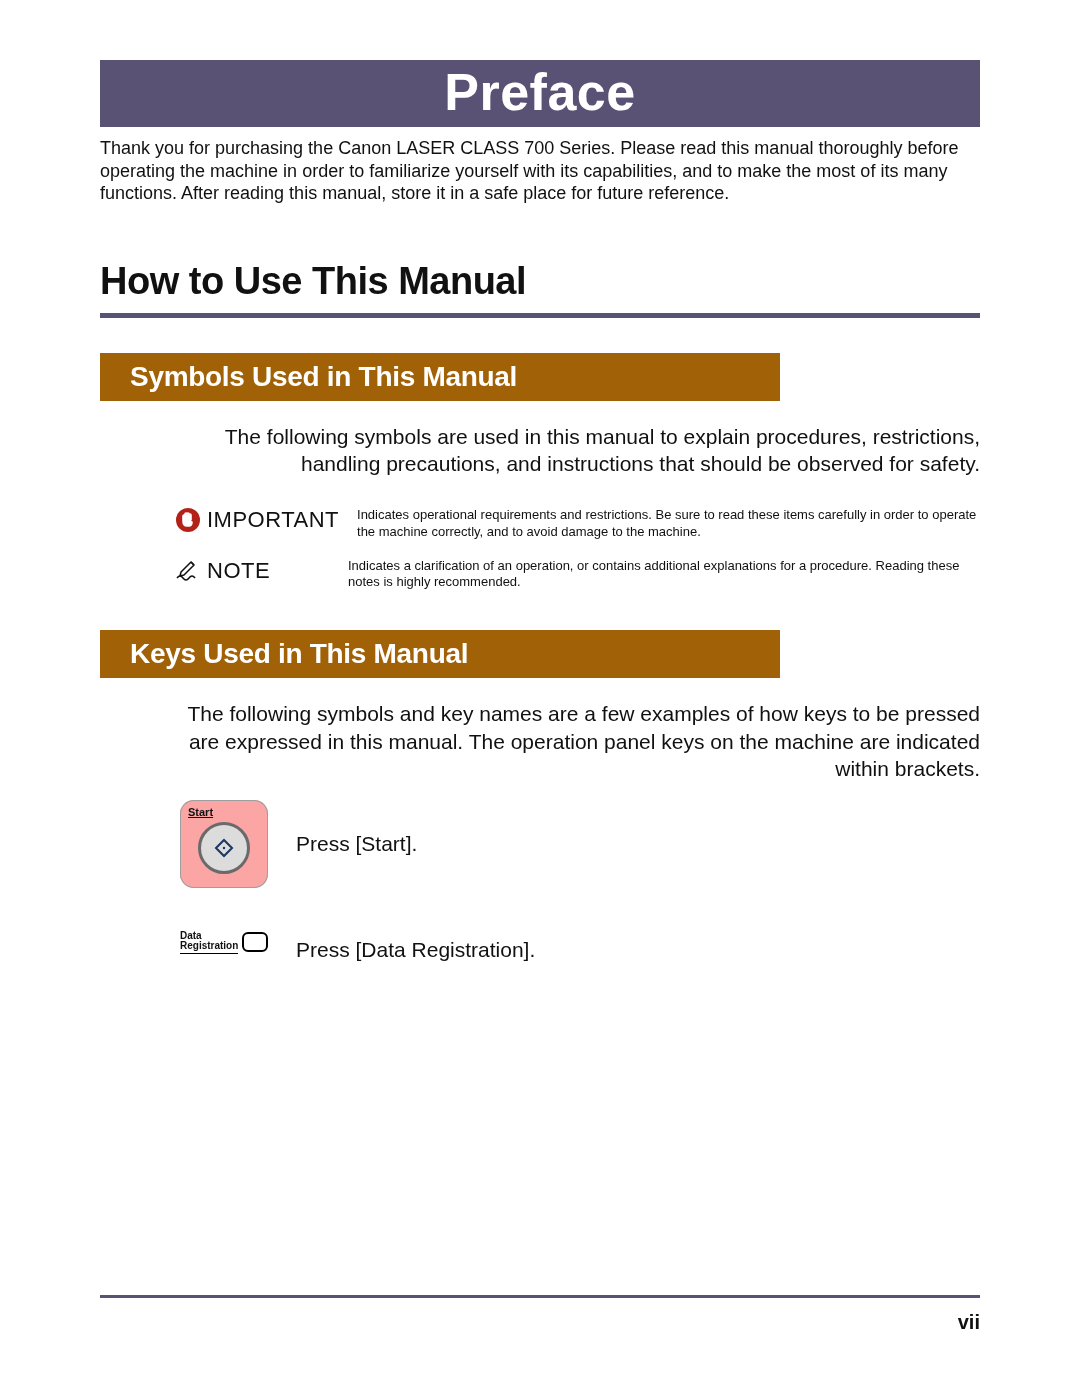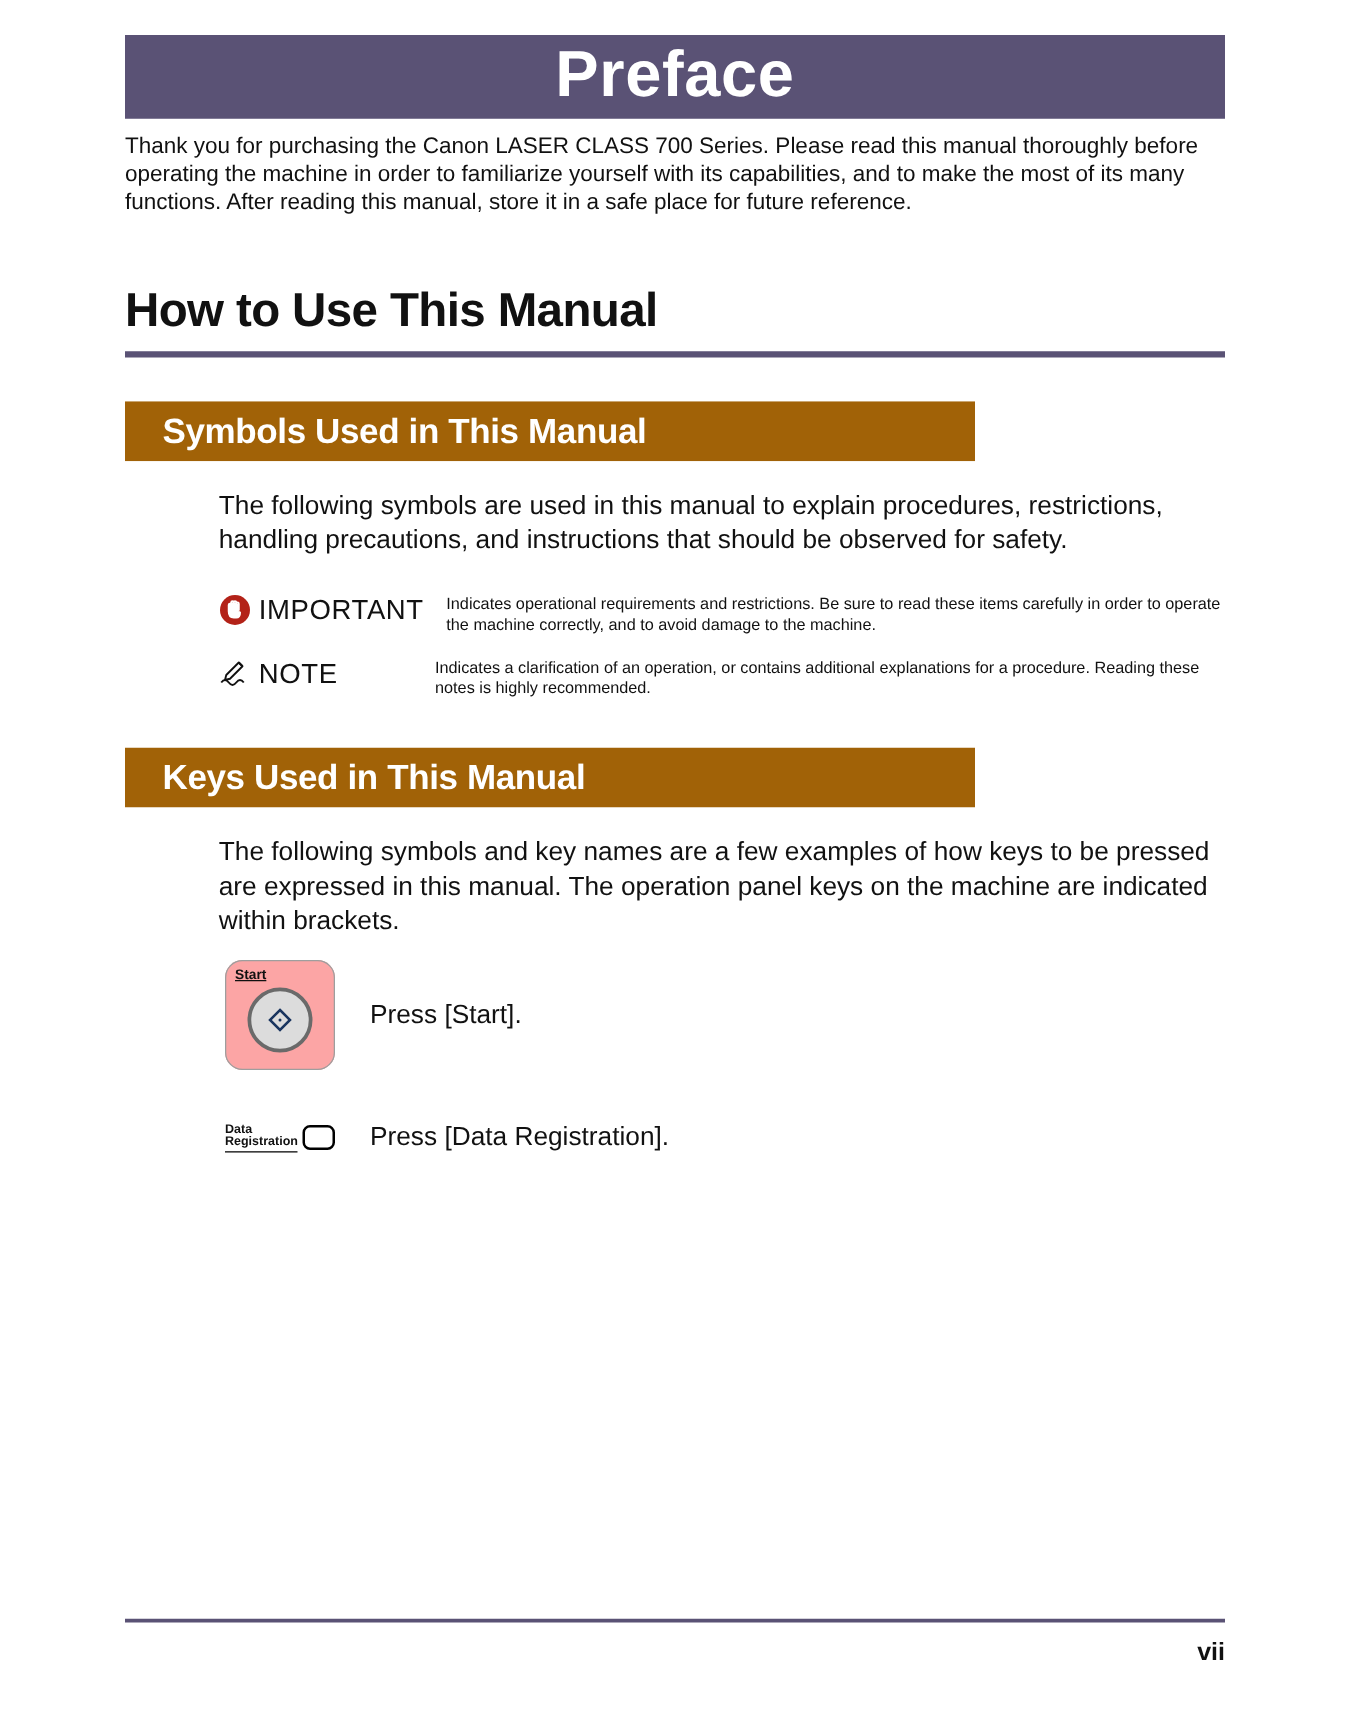--- a/index.html
+++ b/index.html
@@ -7,21 +7,21 @@
     padding: 0;
     background: #fff;
     width: 1080px;
     font-family: Helvetica, Arial, sans-serif;
     color: #111;
   }
   .page {
     box-sizing: border-box;
     width: 1080px;
     min-height: 1388px;
-    padding: 28px 100px 40px 100px;
+    padding: 60px 100px 40px 100px;
     position: relative;
   }
 
   
   .title-banner {
     background: #5a5275;
     color: #fff;
     text-align: center;
     font-weight: 700;
     font-size: 52px;
@@ -85,20 +85,21 @@
     border-top: 24px solid #fff;
     border-left: 24px solid transparent;
     z-index: 2;
   }
 
   .sub-intro {
     margin-left: 75px;
     margin-top: 22px;
     font-size: 21px;
     line-height: 1.3;
+    text-align: right;
   }
 
   
   .note-row {
     display: flex;
     align-items: flex-start;
     margin-left: 75px;
     margin-top: 30px;
     gap: 18px;
   }
@@ -301,21 +302,21 @@
       <div class="start-button">
         <svg width="20" height="20" viewBox="0 0 20 20">
           <polygon points="10,2 18,10 10,18 2,10" fill="none" stroke="#1a355f" stroke-width="2"></polygon>
           <circle cx="10" cy="10" r="1.2" fill="#1a355f"></circle>
         </svg>
       </div>
     </div>
     <div class="key-row-text">Press [Start].</div>
   </div>
 
-  <div class="key-row" style="margin-top:34px;">
+  <div class="key-row" style="margin-top:34px;align-items:flex-end;">
     <div class="datareg-key">
       <div class="datareg-label" style="white-space:pre-line;">Data
 Registration</div>
       <div class="datareg-btn"></div>
     </div>
     <div class="key-row-text">Press [Data Registration].</div>
   </div>
 
   <div class="bottom-area">
     <div class="bottom-rule"></div>

